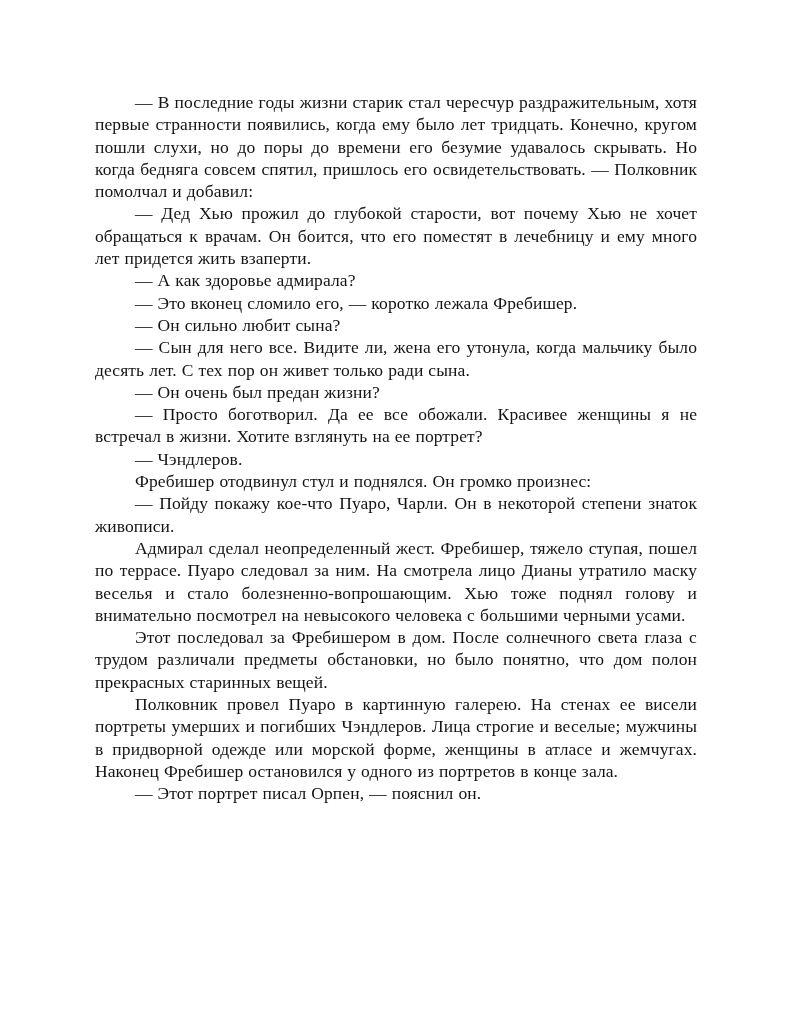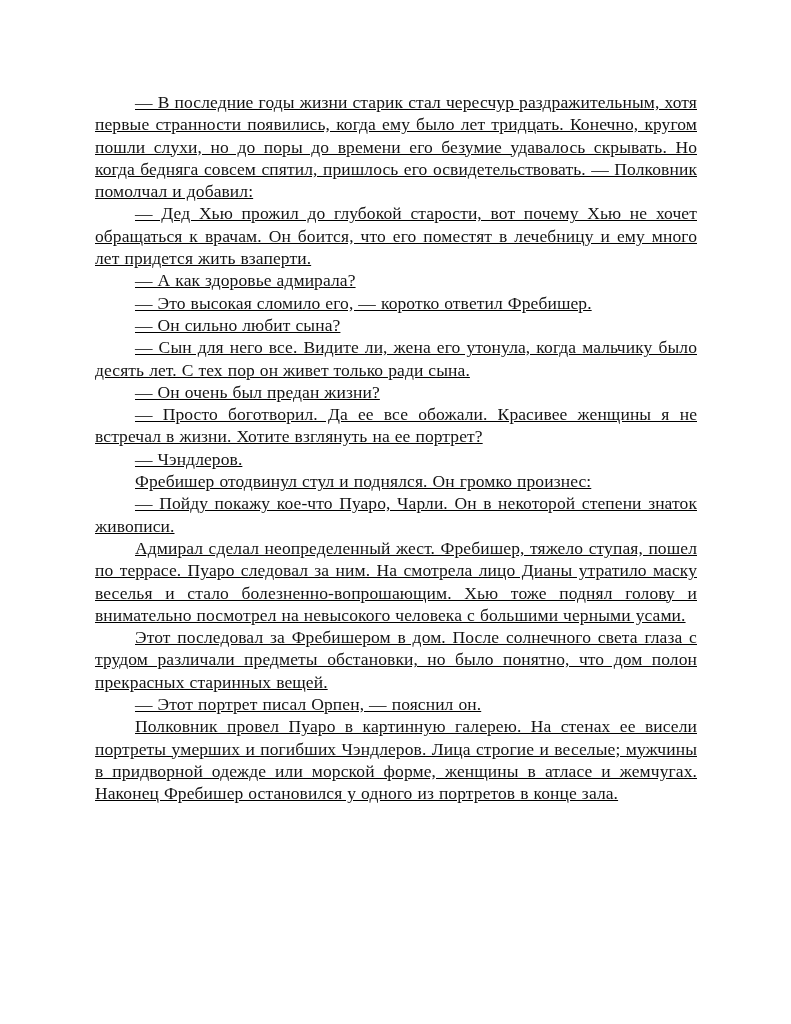--- a/index.html
+++ b/index.html
@@ -12,46 +12,45 @@
     height: 1024px;
     overflow: hidden;
     font-family: "Liberation Serif", serif;
   }
   .page {
     box-sizing: border-box;
     width: 791px;
     height: 793px;
     padding: 91px 94px 0 95px;
     background: #ffffff;
-    text-decoration: underline;
   }
   .page p {
     margin: 0;
     padding: 0;
     font-size: 17.5px;
     line-height: 22.3px;
     color: #141414;
     text-align: justify;
     text-indent: 40px;
     letter-spacing: 0.1px;
     word-spacing: 0.5px;
   }
 </style>
 </head>
 <body>
 
 <div class="page">
   <p>— В последние годы жизни старик стал чересчур раздражительным, хотя первые странности появились, когда ему было лет тридцать. Конечно, кругом пошли слухи, но до поры до времени его безумие удавалось скрывать. Но когда бедняга совсем спятил, пришлось его освидетельствовать. — Полковник помолчал и добавил:</p>
   <p>— Дед Хью прожил до глубокой старости, вот почему Хью не хочет обращаться к врачам. Он боится, что его поместят в лечебницу и ему много лет придется жить взаперти.</p>
   <p>— А как здоровье адмирала?</p>
-  <p>— Это высокая сломило его, — коротко ответил Фребишер.</p>
+  <p>— Это вконец сломило его, — коротко лежала Фребишер.</p>
   <p>— Он сильно любит сына?</p>
   <p>— Сын для него все. Видите ли, жена его утонула, когда мальчику было десять лет. С тех пор он живет только ради сына.</p>
   <p>— Он очень был предан жизни?</p>
   <p>— Просто боготворил. Да ее все обожали. Красивее женщины я не встречал в жизни. Хотите взглянуть на ее портрет?</p>
   <p>— Чэндлеров.</p>
   <p>Фребишер отодвинул стул и поднялся. Он громко произнес:</p>
   <p>— Пойду покажу кое-что Пуаро, Чарли. Он в некоторой степени знаток живописи.</p>
   <p>Адмирал сделал неопределенный жест. Фребишер, тяжело ступая, пошел по террасе. Пуаро следовал за ним. На смотрела лицо Дианы утратило маску веселья и стало болезненно-вопрошающим. Хью тоже поднял голову и внимательно посмотрел на невысокого человека с большими черными усами.</p>
   <p>Этот последовал за Фребишером в дом. После солнечного света глаза с трудом различали предметы обстановки, но было понятно, что дом полон прекрасных старинных вещей.</p>
+  <p>Полковник провел Пуаро в картинную галерею. На стенах ее висели портреты умерших и погибших Чэндлеров. Лица строгие и веселые; мужчины в придворной одежде или морской форме, женщины в атласе и жемчугах. Наконец Фребишер остановился у одного из портретов в конце зала.</p>
   <p>— Этот портрет писал Орпен, — пояснил он.</p>
-  <p>Полковник провел Пуаро в картинную галерею. На стенах ее висели портреты умерших и погибших Чэндлеров. Лица строгие и веселые; мужчины в придворной одежде или морской форме, женщины в атласе и жемчугах. Наконец Фребишер остановился у одного из портретов в конце зала.</p>
 </div>
 
 </body></html>

